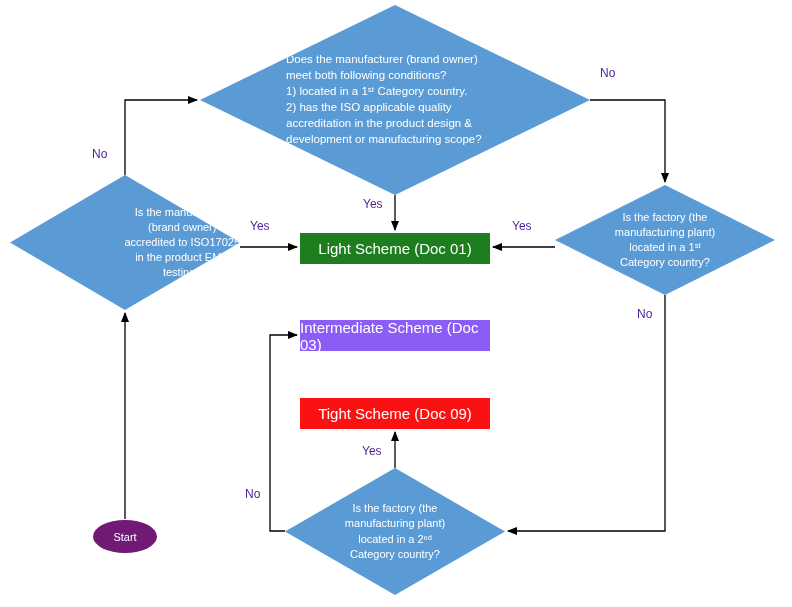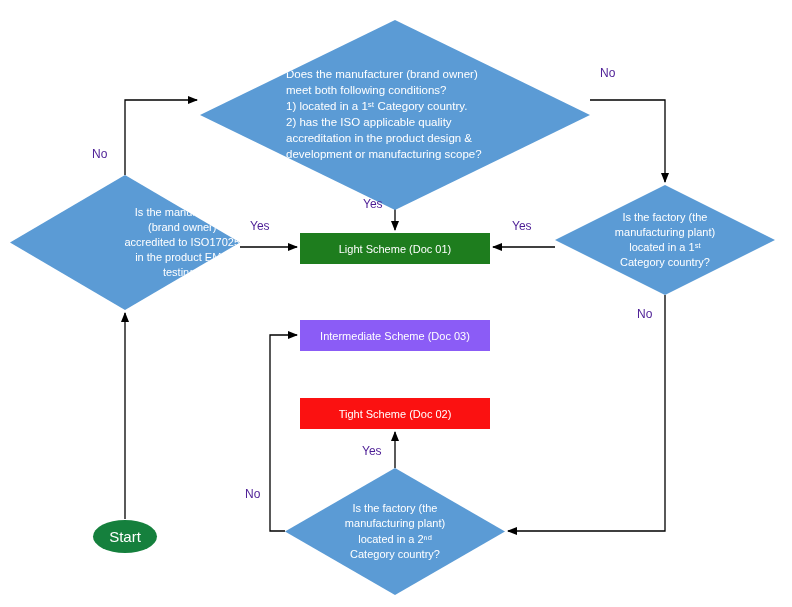--- a/index.html
+++ b/index.html
@@ -34,43 +34,43 @@
   .diamond .txt.align-left { text-align: left; font-size: 11.5px; }
   .scheme {
     position: absolute;
     left: 300px;
     width: 190px;
     height: 31px;
     display: flex;
     align-items: center;
     justify-content: center;
     color: #ffffff;
-    font-size: 11px;
+    font-size: 15px;
   }
   #light-scheme   { top: 233px; background: #1E7D1E; }
   #intermediate-scheme { top: 320px; background: #8b5cf6; }
   #tight-scheme   { top: 398px; background: #FB1111; }
   #start-node {
     position: absolute;
     left: 93px; top: 520px;
     width: 64px; height: 33px;
     border-radius: 50%;
-    background: #15803d;
+    background: #701a75;
     display: flex;
     align-items: center;
     justify-content: center;
     color: #ffffff;
-    font-size: 15px;
+    font-size: 11px;
   }
   .edge-label {
     position: absolute;
     font-size: 12px;
     color: #4c1d95;
   }
-  #q-conditions { left: 200px; top: 20px;  width: 390px; height: 190px; }
+  #q-conditions { left: 200px; top: 5px;  width: 390px; height: 190px; }
   #q-conditions .txt { width: 218px; }
   #q-emc        { left: 10px;  top: 175px; width: 230px; height: 135px; justify-content: flex-end; }
   #q-factory-cat1 { left: 555px; top: 185px; width: 220px; height: 110px; }
   #q-factory-cat2 { left: 285px; top: 468px; width: 220px; height: 127px; }
 </style>
 </head>
 <body>
 
 <div id="canvas">
 
@@ -124,21 +124,21 @@
 
   <div id="light-scheme" class="scheme">
     <span>Light Scheme (Doc 01)</span>
   </div>
 
   <div id="intermediate-scheme" class="scheme">
     <span>Intermediate Scheme (Doc 03)</span>
   </div>
 
   <div id="tight-scheme" class="scheme">
-    <span>Tight Scheme (Doc 02)</span>
+    <span>Tight Scheme (Doc 09)</span>
   </div>
 
   <div id="start-node">
     <span>Start</span>
   </div>
 
   <span class="edge-label" style="left:92px;  top:147px;">No</span>
   <span class="edge-label" style="left:363px; top:197px;">Yes</span>
   <span class="edge-label" style="left:600px; top:66px;">No</span>
   <span class="edge-label" style="left:250px; top:219px;">Yes</span>

